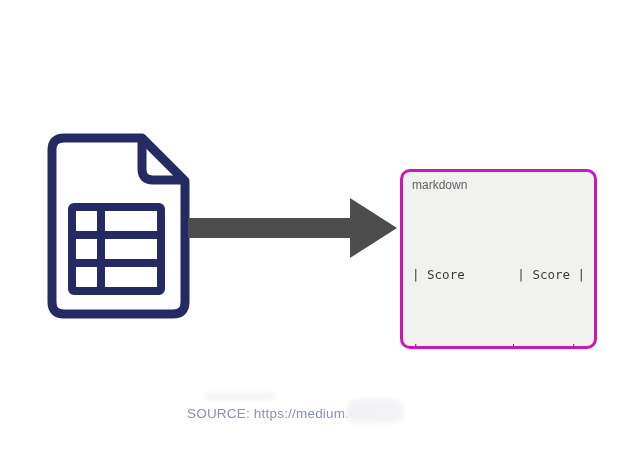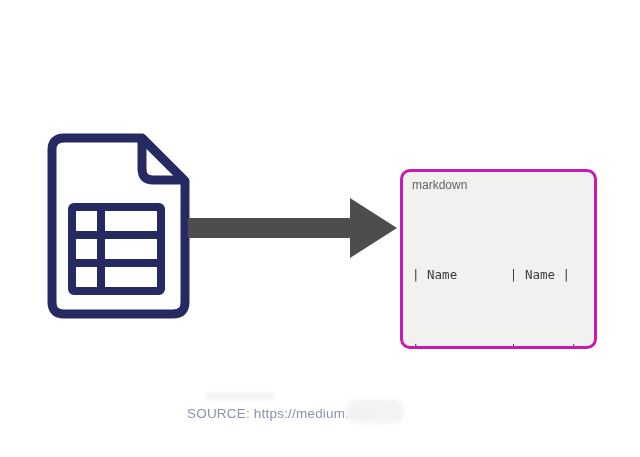--- a/index.html
+++ b/index.html
@@ -55,21 +55,21 @@
   </svg>
 
   <svg class="arrow" viewBox="0 0 210 64" xmlns="http://www.w3.org/2000/svg">
     <rect x="0" y="22" width="168" height="20" fill="#4d4d4d"></rect>
     <polygon points="162,2 209,32 162,62" fill="#4d4d4d"></polygon>
   </svg>
 
   <div class="code-box">
     <div class="code-label">markdown</div>
     <div class="code-lines">
-      <div>| Name       | Name |</div>
+      <div>| Score       | Score |</div>
       <div>|------------|-------|</div>
       
       
       
     </div>
   </div>
 
   <div class="source">SOURCE: https://medium.com</div>
   <div class="smudge"></div>
   <div class="smudge2"></div>

